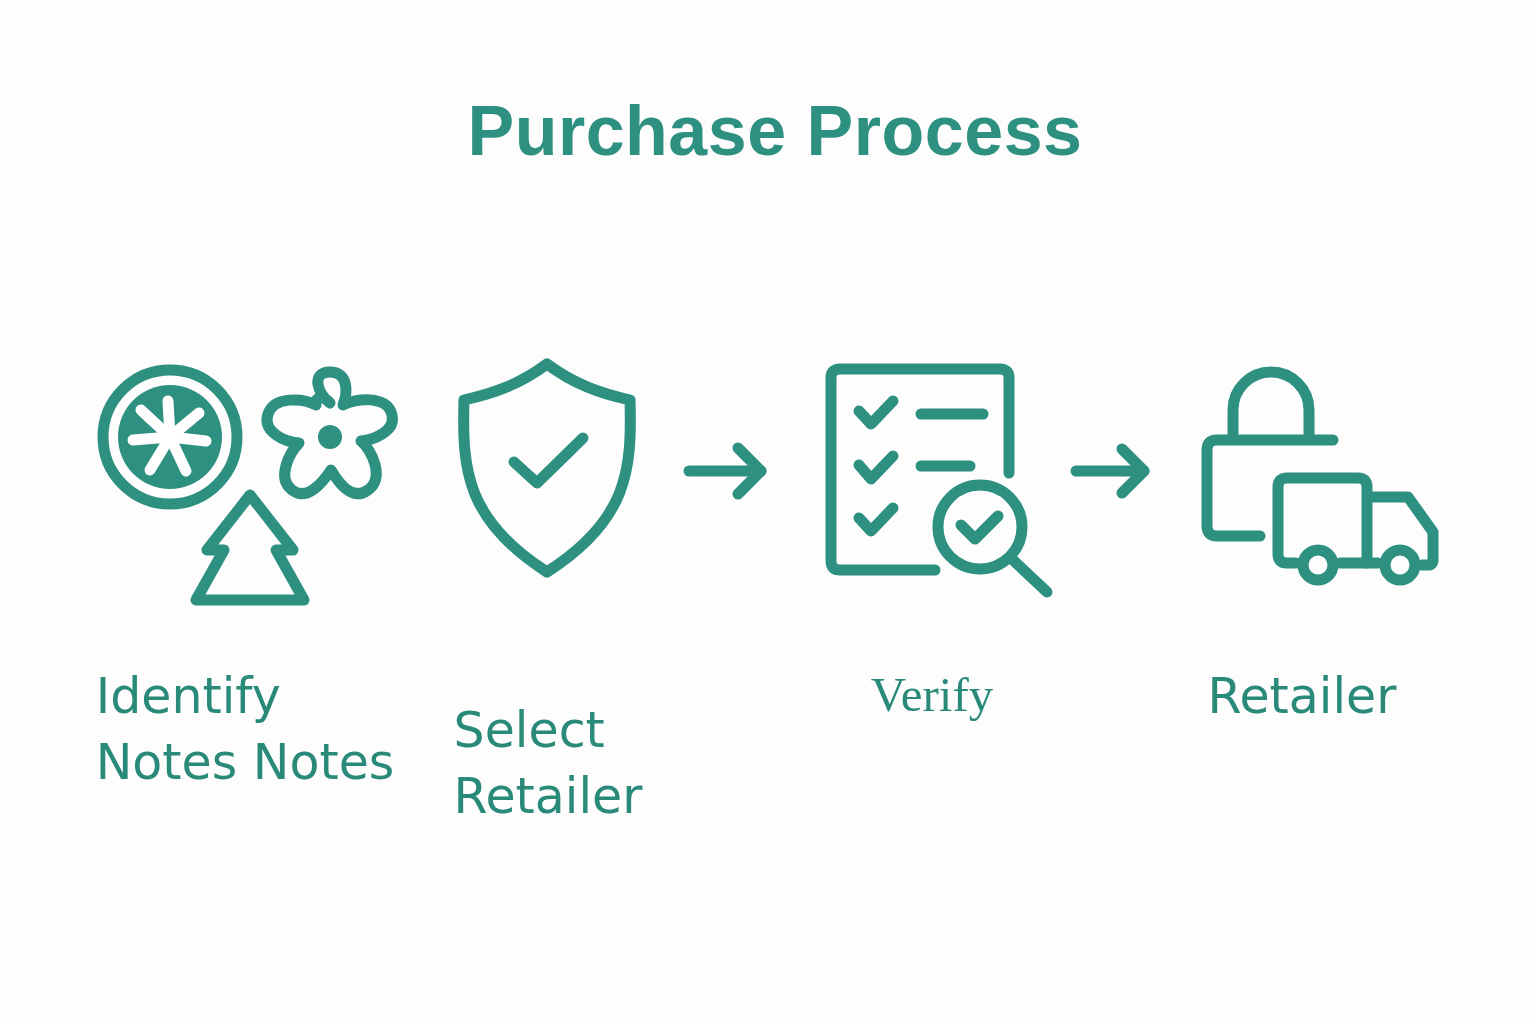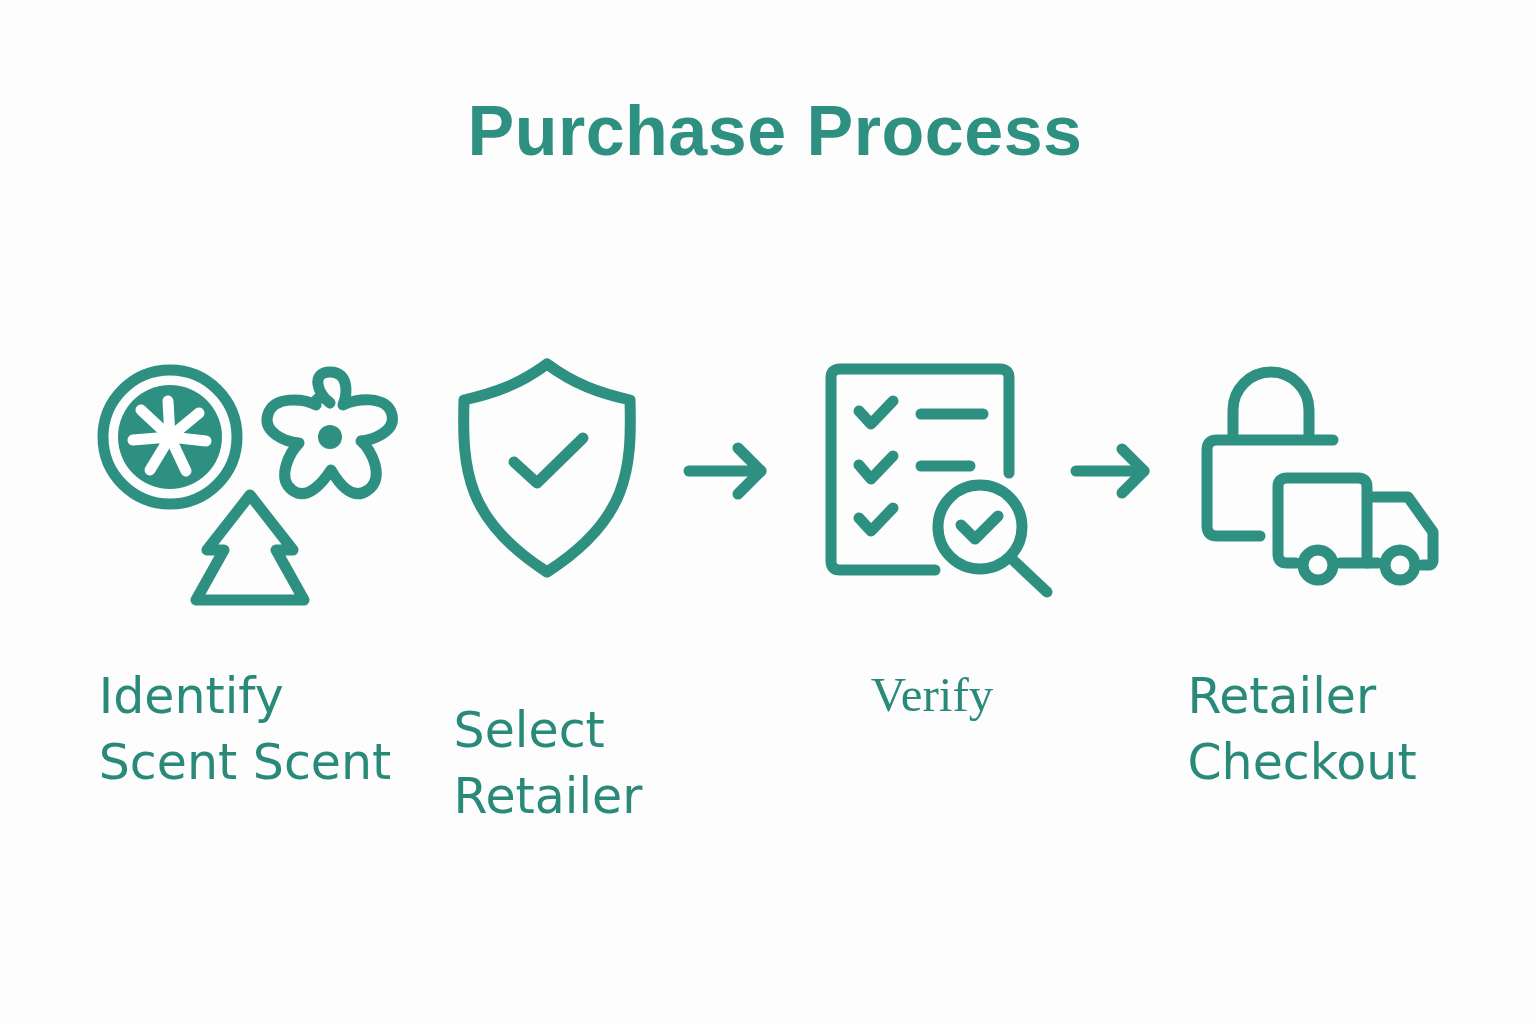--- a/index.html
+++ b/index.html
@@ -130,25 +130,24 @@
     <path d="M1296 563 L 1287 563 Q 1278 563 1278 554 L 1278 487 Q 1278 478 1287 478 L 1358 478 Q 1367 478 1367 487 L 1367 563 L 1340 563" stroke-width="11"></path>
     <path d="M1369 497 L 1408 497 L 1433 532 L 1433 560 Q 1433 565 1428 565 L 1422 565" stroke-width="11"></path>
     <line x1="1367" y1="563" x2="1378" y2="563" stroke-width="11"></line>
     <circle cx="1318" cy="565" r="15" stroke-width="11" fill="#fdfdfd"></circle>
     <circle cx="1400" cy="565" r="15" stroke-width="11" fill="#fdfdfd"></circle>
   </g>
 </svg>
 
 <div class="label" style="left:245px; top:640px;">
   <span>Identify</span>
-  <span>Scent Scent</span>
+  <span>Notes Notes</span>
 </div>
 <div class="label" style="left:548px; top:674px;">
   <span>Select</span>
   <span>Retailer</span>
 </div>
 <div class="label" style="left:932px; top:638px;font-family:Liberation Serif, serif;">
   <span>Verify</span>
 </div>
 <div class="label" style="left:1302px; top:640px;">
   <span>Retailer</span>
-  <span>Checkout</span>
 </div>
 
 </body></html>

